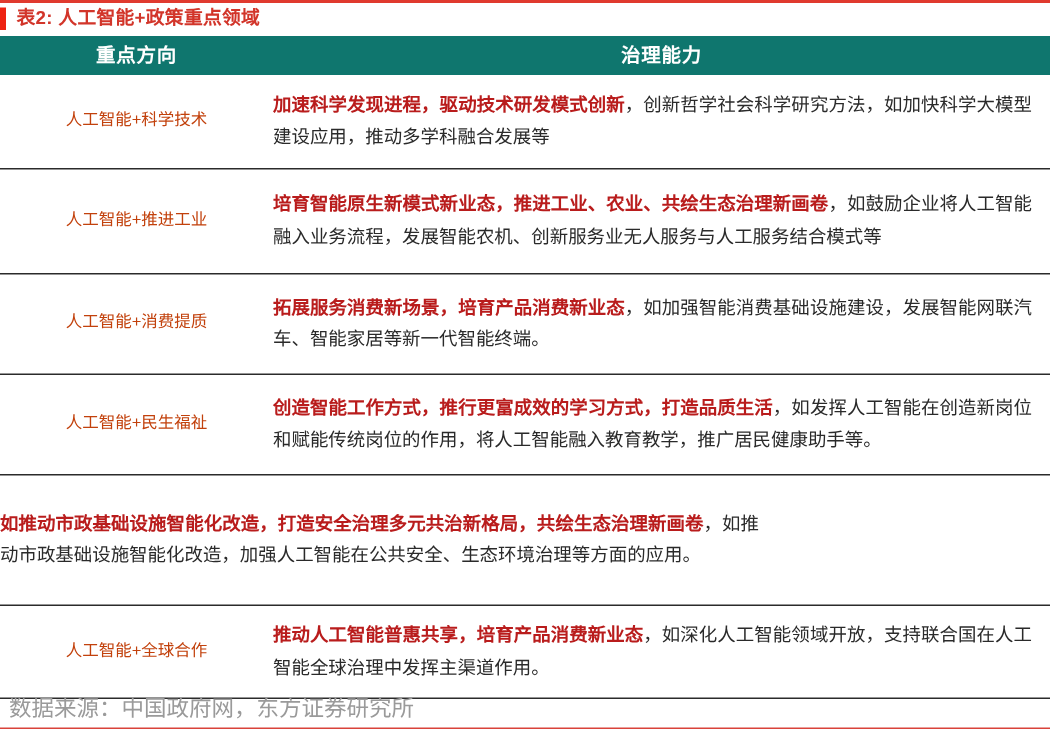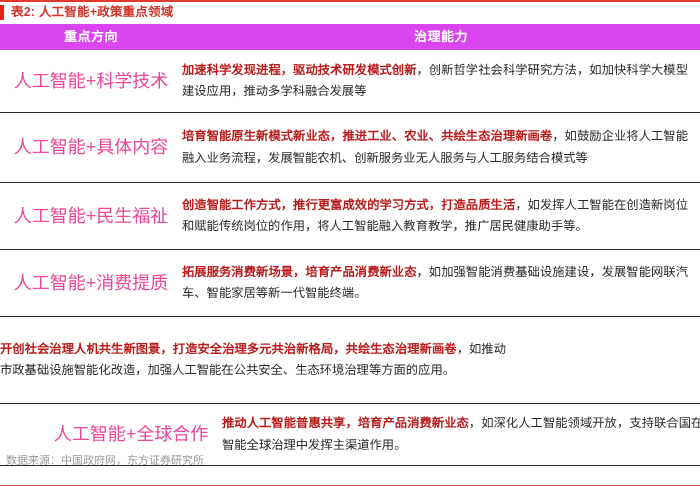--- a/index.html
+++ b/index.html
@@ -60,21 +60,21 @@
     line-height: 15px;
   }
 
   
   .thead {
     position: absolute;
     left: 0;
     top: 24px;
     width: 700px;
     height: 26px;
-    background: #d946ef;
+    background: #0f766e;
     display: flex;
     align-items: center;
   }
   .th {
     color: #ffffff;
     font-size: 13px;
     font-weight: bold;
     letter-spacing: 0.5px;
     text-align: center;
     line-height: 26px;
@@ -88,31 +88,31 @@
     left: 0;
     top: 50px;
     width: 700px;
   }
   .trow {
     display: flex;
     align-items: stretch;
     border-bottom: 1.6px solid #2b2b2b;
     box-sizing: border-box;
   }
-  .trow.last { border-bottom: 1.6px solid #2b2b2b; padding-left: 40px; }
+  .trow.last { border-bottom: 1.6px solid #2b2b2b; }
 
   .cell-dir {
     width: 182px;
     flex: 0 0 182px;
     box-sizing: border-box;
     display: flex;
     align-items: center;
     justify-content: center;
-    font-size: 18px;
-    color: #ec4899;
+    font-size: 11px;
+    color: #c2410c;
     padding: 0 6px;
     text-align: left;
     line-height: 1.45;
   }
   .cell-cont {
     width: 518px;
     flex: 0 0 518px;
     box-sizing: border-box;
     display: flex;
     align-items: center;
@@ -133,23 +133,23 @@
   }
 
   
   .foot {
     position: absolute;
     left: 0;
     bottom: 0;
     width: 700px;
   }
   .foot-text {
-    font-size: 11px;
+    font-size: 15px;
     color: #9a9a9a;
-    padding: 6px 0 19px 6px;
+    padding: 6px 0 6px 6px;
     line-height: 12px;
     white-space: nowrap;
   }
   .foot-rule {
     width: 700px;
     height: 1.5px;
     background: #d9423a;
   }
 </style>
 </head>
@@ -174,50 +174,50 @@
     <div class="trow" style="height:63px">
       <div class="cell-dir">人工智能+科学技术</div>
       <div class="cell-cont">
         <div>
           <span class="lead">加速科学发现进程，驱动技术研发模式创新</span><span class="rest">，创新哲学社会科学研究方法，如加快科学大模型建设应用，推动多学科融合发展等</span>
         </div>
       </div>
     </div>
 
     <div class="trow" style="height:70px">
-      <div class="cell-dir">人工智能+具体内容</div>
+      <div class="cell-dir">人工智能+推进工业</div>
       <div class="cell-cont">
         <div>
           <span class="lead">培育智能原生新模式新业态，推进工业、农业、共绘生态治理新画卷</span><span class="rest">，如鼓励企业将人工智能融入业务流程，发展智能农机、创新服务业无人服务与人工服务结合模式等</span>
+        </div>
+      </div>
+    </div>
+
+    <div class="trow" style="height:67px">
+      <div class="cell-dir">人工智能+消费提质</div>
+      <div class="cell-cont">
+        <div>
+          <span class="lead">拓展服务消费新场景，培育产品消费新业态</span><span class="rest">，如加强智能消费基础设施建设，发展智能网联汽车、智能家居等新一代智能终端。</span>
         </div>
       </div>
     </div>
 
     <div class="trow" style="height:67px">
       <div class="cell-dir">人工智能+民生福祉</div>
       <div class="cell-cont">
         <div>
           <span class="lead">创造智能工作方式，推行更富成效的学习方式，打造品质生活</span><span class="rest">，如发挥人工智能在创造新岗位和赋能传统岗位的作用，将人工智能融入教育教学，推广居民健康助手等。</span>
         </div>
       </div>
     </div>
 
-    <div class="trow" style="height:67px">
-      <div class="cell-dir">人工智能+消费提质</div>
-      <div class="cell-cont">
-        <div>
-          <span class="lead">拓展服务消费新场景，培育产品消费新业态</span><span class="rest">，如加强智能消费基础设施建设，发展智能网联汽车、智能家居等新一代智能终端。</span>
-        </div>
-      </div>
-    </div>
-
     <div class="trow" style="height:87px">
       <div class="cell-cont">
         <div>
-          <span class="lead">开创社会治理人机共生新图景，打造安全治理多元共治新格局，共绘生态治理新画卷</span><span class="rest">，如推动市政基础设施智能化改造，加强人工智能在公共安全、生态环境治理等方面的应用。</span>
+          <span class="lead">如推动市政基础设施智能化改造，打造安全治理多元共治新格局，共绘生态治理新画卷</span><span class="rest">，如推动市政基础设施智能化改造，加强人工智能在公共安全、生态环境治理等方面的应用。</span>
         </div>
       </div>
     </div>
 
     <div class="trow last" style="height:62px">
       <div class="cell-dir">人工智能+全球合作</div>
       <div class="cell-cont">
         <div>
           <span class="lead">推动人工智能普惠共享，培育产品消费新业态</span><span class="rest">，如深化人工智能领域开放，支持联合国在人工智能全球治理中发挥主渠道作用。</span>
         </div>

